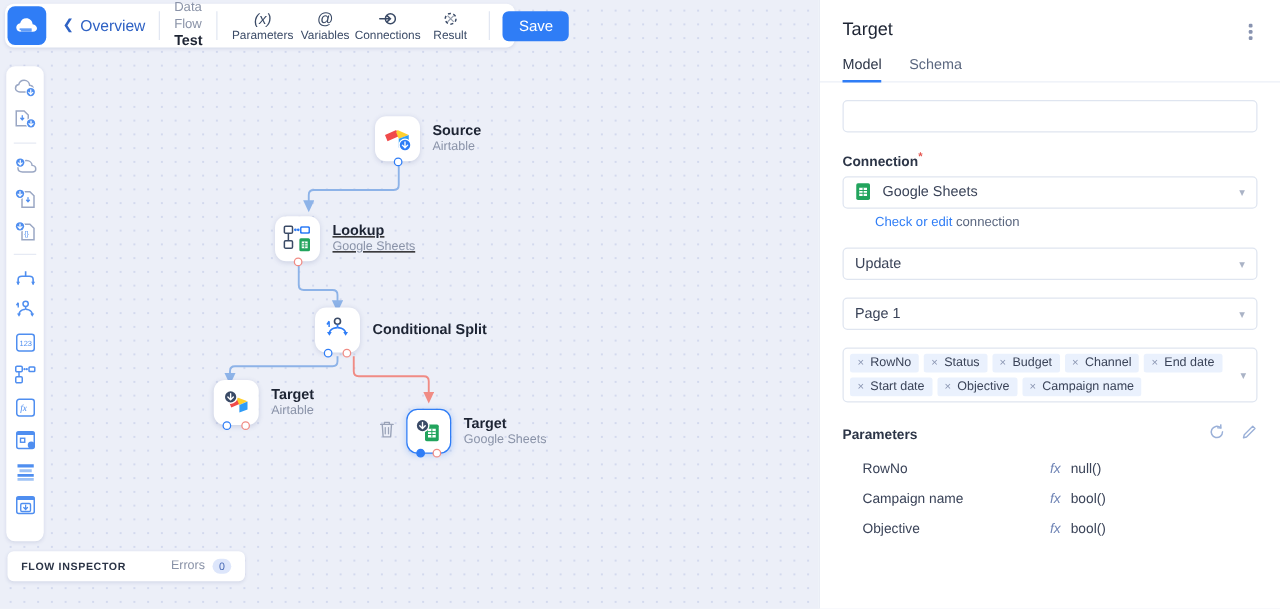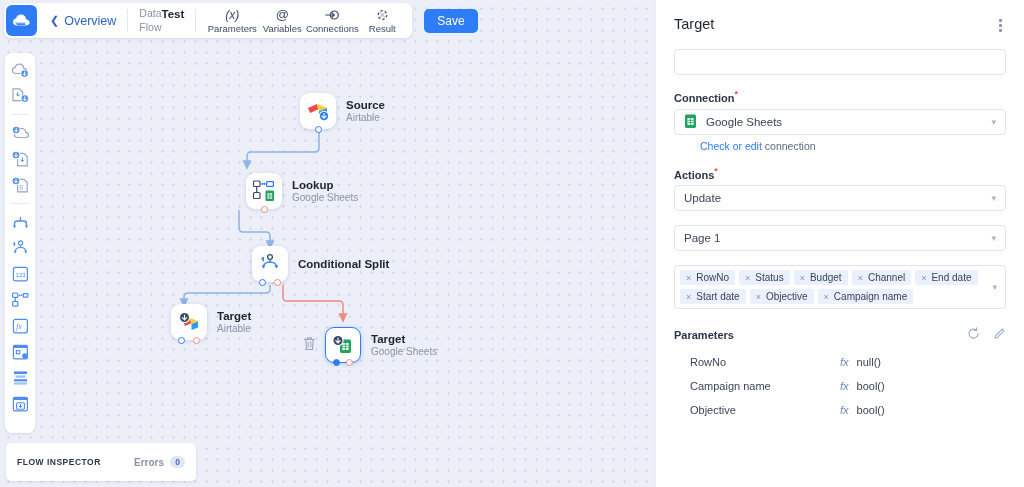--- a/index.html
+++ b/index.html
@@ -32,21 +32,21 @@
     width: 31px; height: 31px; margin-left: 2px; border-radius: 6px;
     background: #2f7df6; display: flex; align-items: center; justify-content: center;
     flex: none;
   }
   .tb-back {
     display: flex; align-items: center; gap: 5px;
     margin-left: 13px; color: #2f62c4; font-size: 12.5px; cursor: pointer;
   }
   .tb-chev { font-size: 11px; line-height: 1; }
   .tb-sep { width: 1px; height: 23px; background: #e2e7f2; margin: 0 11px; flex: none;}
-  .tb-flow { display:flex; flex-direction:row; justify-content:center; line-height:1.25; }
+  .tb-flow { display:flex; flex-direction:column; justify-content:center; line-height:1.25; }
   .tb-flow .lbl { font-size: 10.5px; color: #8a93a8; }
   .tb-flow .val { font-size: 11.5px; color: #1d2433; font-weight: bold; }
   .tb-item {
     display: flex; flex-direction: column; align-items: center; justify-content: center;
     gap: 1px; padding: 0 8px; cursor: pointer; min-width: 50px;
   }
   .tb-item .ic { height: 14px; display:flex; align-items:center; justify-content:center;
     color: #3a4a66; font-size: 12px; font-style: italic; }
   .tb-item .tx { font-size: 9.5px; color: #3a4a66; white-space: nowrap; }
   .tb-save {
@@ -61,26 +61,26 @@
     background: #fff; border-radius: 7px;
     box-shadow: 0 1px 3px rgba(60,80,140,.13);
     display: flex; flex-direction: column; align-items: center;
     padding-top: 6px; gap: 4px;
   }
   .pal-ic { width: 22px; height: 22px; display:flex; align-items:center; justify-content:center; cursor:pointer; }
   .pal-div { width: 18px; height: 1px; background: #e6eaf4; margin: 3px 0; }
 
   
   .inspector {
-    position: absolute; left: 6px; bottom: 6px; width: 190px; height: 38px;
+    position: absolute; left: 6px; bottom: 22px; width: 190px; height: 24px;
     background: #fff; border-radius: 5px; box-shadow: 0 1px 3px rgba(60,80,140,.13);
     display: flex; align-items: center; padding: 0 11px; justify-content: space-between;
   }
   .insp-title { font-size: 8.5px; font-weight: bold; color: #2c3547; letter-spacing: .5px; }
-  .insp-right { display:flex; align-items:flex-end; gap: 6px; font-weight: bold; }
+  .insp-right { display:flex; align-items:flex-start; gap: 6px; }
   .insp-err { font-size: 10px; color: #8a93a8; }
   .insp-badge {
     background: #dde6fb; color: #4a6bb5; border-radius: 9px;
     font-size: 8.5px; padding: 1px 5px; min-width: 15px; text-align:center;
   }
 
   
   .node { position: absolute; display: flex; align-items: center; }
   .node-box {
     width: 36px; height: 36px; background: #fff; border-radius: 9px;
@@ -195,21 +195,21 @@
           <path d="M18,13.6 L18,18 M15.9,16.1 L18,18.2 L20.1,16.1" stroke="#fff" stroke-width="1.1" fill="none" stroke-linecap="round"></path>
         </svg>
         <span class="port bot bc"></span>
       </div>
       <div class="node-label">
         <div class="t">Source</div>
         <div class="s">Airtable</div>
       </div>
     </div>
 
-    <div class="node" style="left:246px; top:173px;">
+    <div class="node" style="left:220px; top:173px;text-decoration:underline;">
       <div class="node-box">
         <svg width="25" height="24" viewBox="0 0 25 24">
           <rect x="1.5" y="2" width="6.5" height="5.5" rx="1" fill="none" stroke="#3a4a66" stroke-width="1.2"></rect>
           <rect x="14" y="2" width="8" height="6" rx="1.2" fill="#2f7df6"></rect>
           <rect x="15.2" y="3.2" width="5.6" height="3.6" rx=".6" fill="#fff"></rect>
           <circle cx="10.3" cy="4.8" r="1.1" fill="#2f7df6"></circle>
           <circle cx="12.6" cy="4.8" r="1.1" fill="#2f7df6"></circle>
           <path d="M4.7,7.5 L4.7,13.5" stroke="#3a4a66" stroke-width="1.2"></path>
           <rect x="1.5" y="13.5" width="6.5" height="6" rx="1" fill="none" stroke="#3a4a66" stroke-width="1.2"></rect>
           <rect x="13.5" y="11.5" width="8.5" height="10.5" rx="1.2" fill="#22a45d"></rect>
@@ -462,20 +462,24 @@
   <div class="panel">
     <div class="panel-head">
       <span class="panel-title">Target</span>
       <span class="kebab">
           <i></i>
           <i></i>
           <i></i>
         </span>
     </div>
 
+    <div class="tabs">
+      <span class="tab active">Model</span>
+      <span class="tab">Schema</span>
+    </div>
 
     <div class="panel-body">
 
       <div class="field">
         <div class="f-input"></div>
       </div>
 
       <div class="field">
         <div class="f-label">
           <span>Connection</span><span class="req">*</span>
@@ -488,23 +492,20 @@
               <path d="M3.4,6.4 h6.2 M3.4,8.6 h6.2 M6.5,4.2 v6.6" stroke="#22a45d" stroke-width=".8"></path>
             </svg>
             <span>Google Sheets</span>
           </span>
           <span class="chev">▾</span>
         </div>
         <div class="f-link"><a>Check or edit</a><span> connection</span></div>
       </div>
 
       <div class="field">
-        <div class="f-label">
-          <span>Actions</span><span class="req">*</span>
-        </div>
         <div class="f-select">
           <span>Update</span>
           <span class="chev">▾</span>
         </div>
       </div>
 
       <div class="field">
         <div class="f-select">
           <span>Page 1</span>
           <span class="chev">▾</span>

